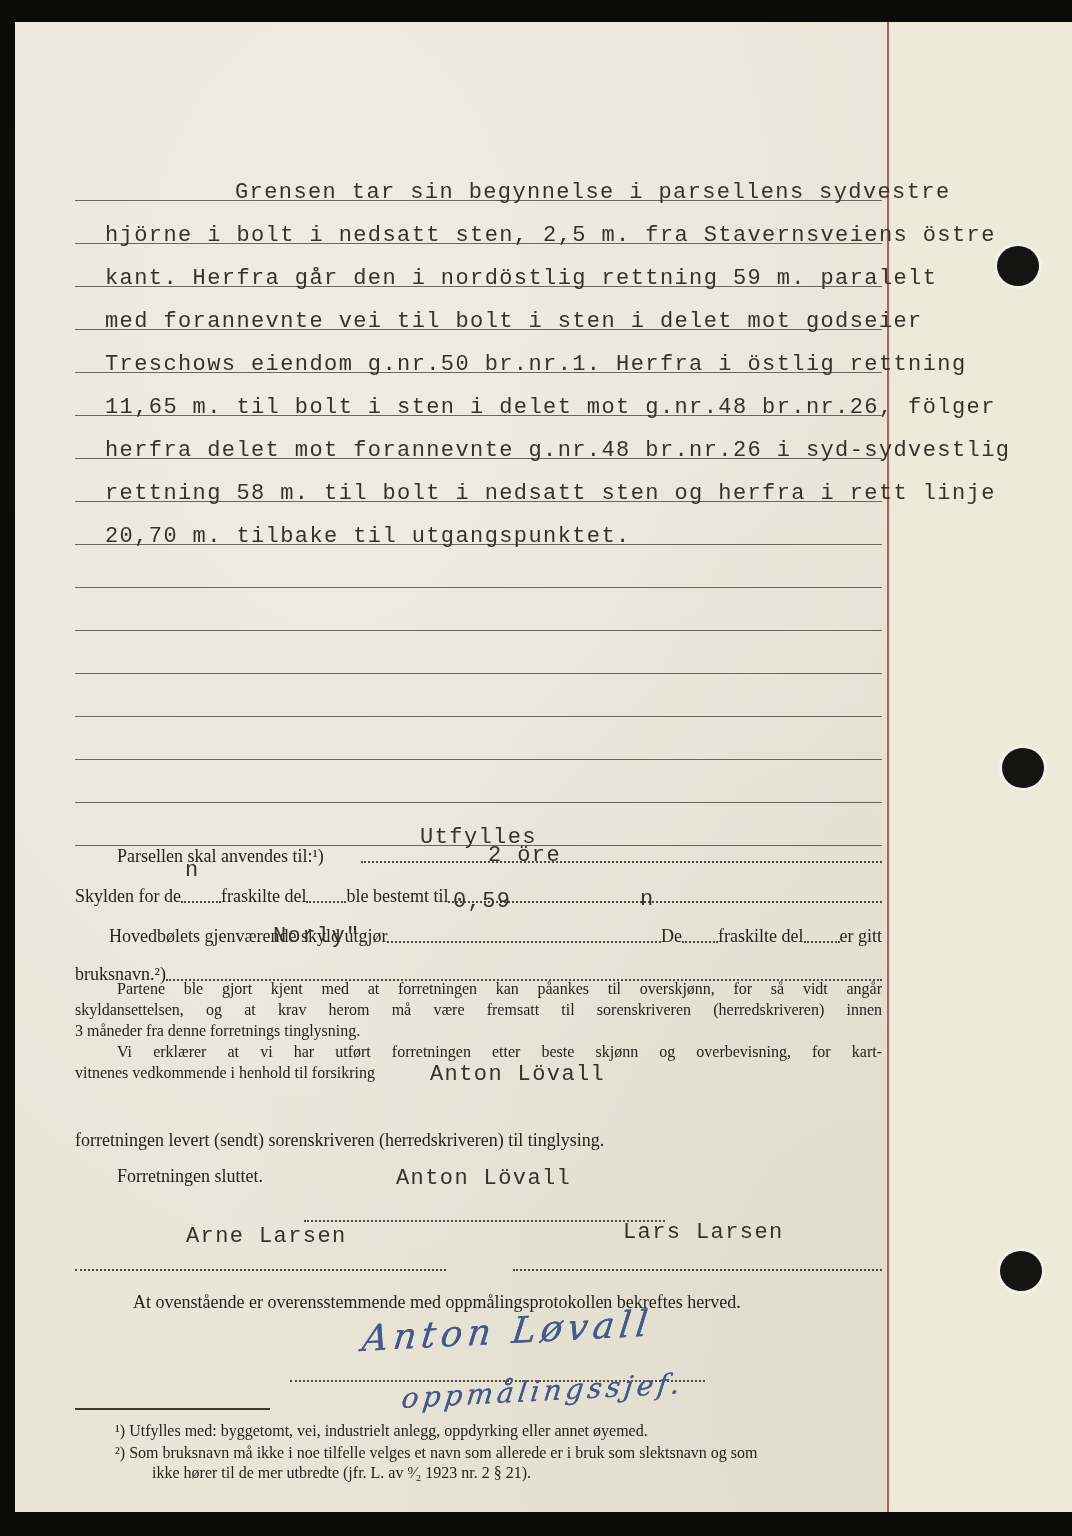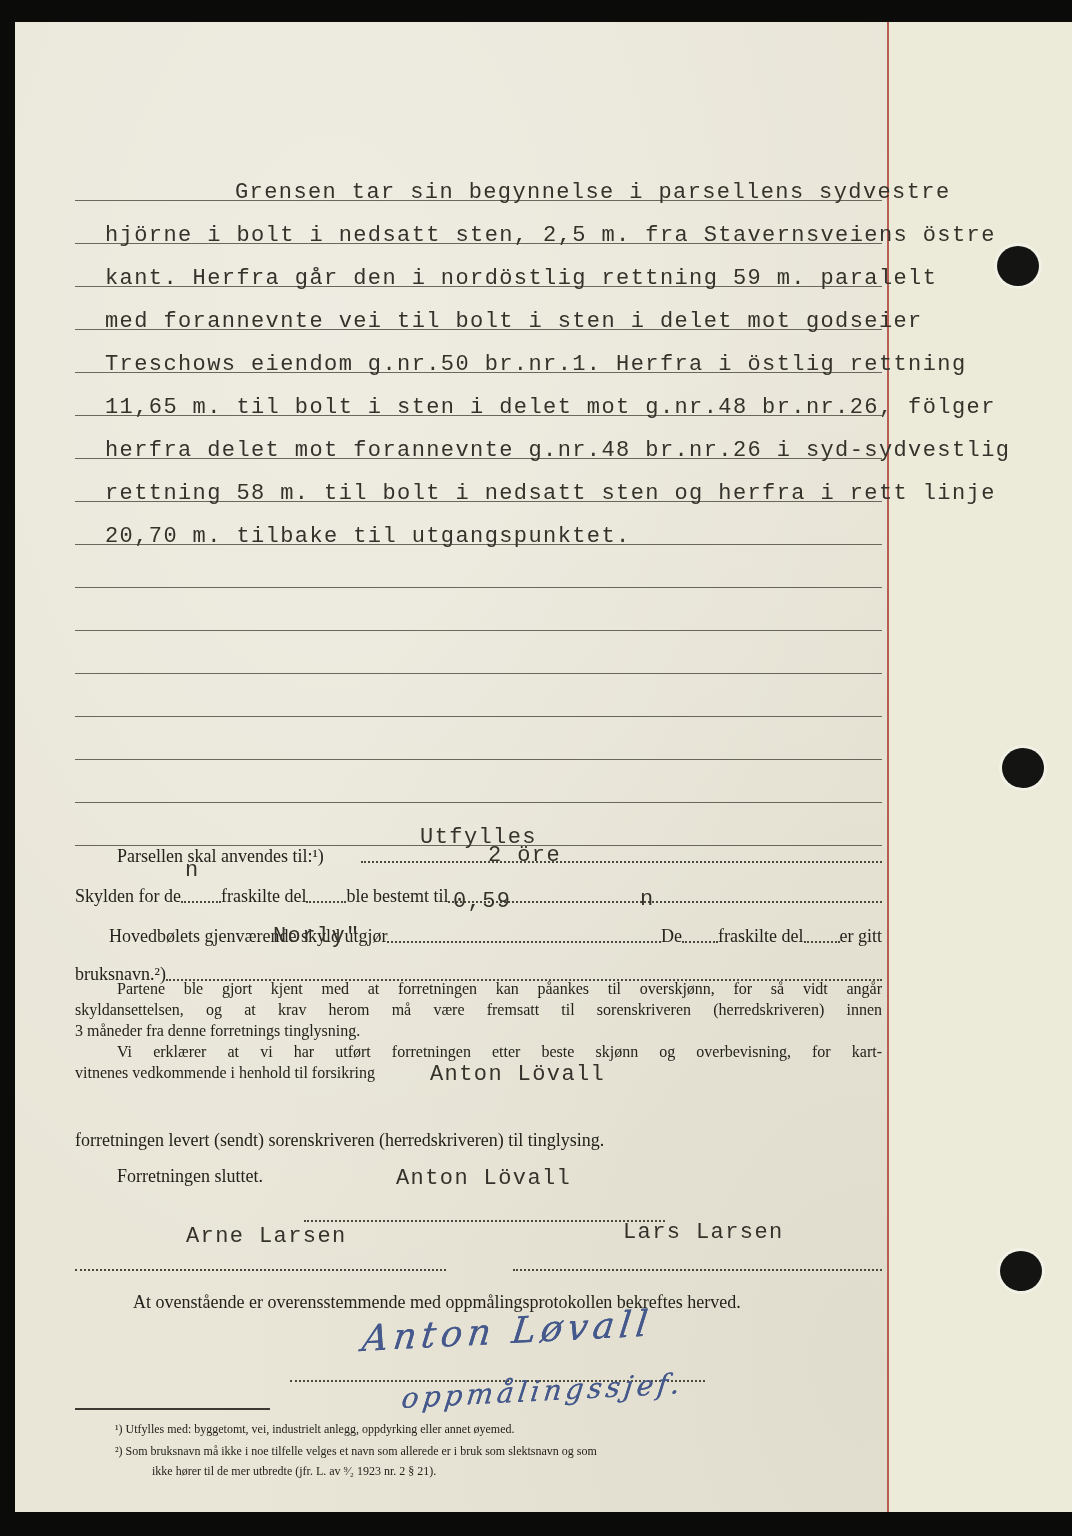--- a/index.html
+++ b/index.html
@@ -33,21 +33,21 @@
   .par{position:absolute;left:60px;width:807px;}
   .pline{font-family:"Liberation Serif",serif;color:#24221c;font-size:16px;line-height:21px;height:21px;
          text-align:justify;text-align-last:justify;}
   .pline.last{text-align-last:left;}
   .pline.first{text-indent:42px;}
   .dotline{position:absolute;border-bottom:2px dotted #4b483e;height:0;}
   .sig{font-family:"DejaVu Serif",serif;font-style:italic;color:#45598c;
        transform:rotate(-3deg) skewX(-10deg);transform-origin:left bottom;white-space:nowrap;
        text-shadow:0 0 .6px #45598c;}
   .fnsep{position:absolute;left:60px;top:1386px;width:195px;border-top:2px solid #3c3a32;}
-  .fn{font-family:"Liberation Serif",serif;color:#24221c;font-size:12px;white-space:nowrap;}
+  .fn{font-family:"Liberation Serif",serif;color:#24221c;font-size:16px;white-space:nowrap;}
   .bar{position:absolute;background:#0b0b0a;}
 </style>
 </head>
 <body>
 
 <div class="bar" style="left:0;top:0;width:1072px;height:22px;"></div>
 <div class="bar" style="left:0;top:1512px;width:1072px;height:24px;"></div>
 <div class="bar" style="left:0;top:0;width:15px;height:1536px;"></div>
 
 <div class="paper">

